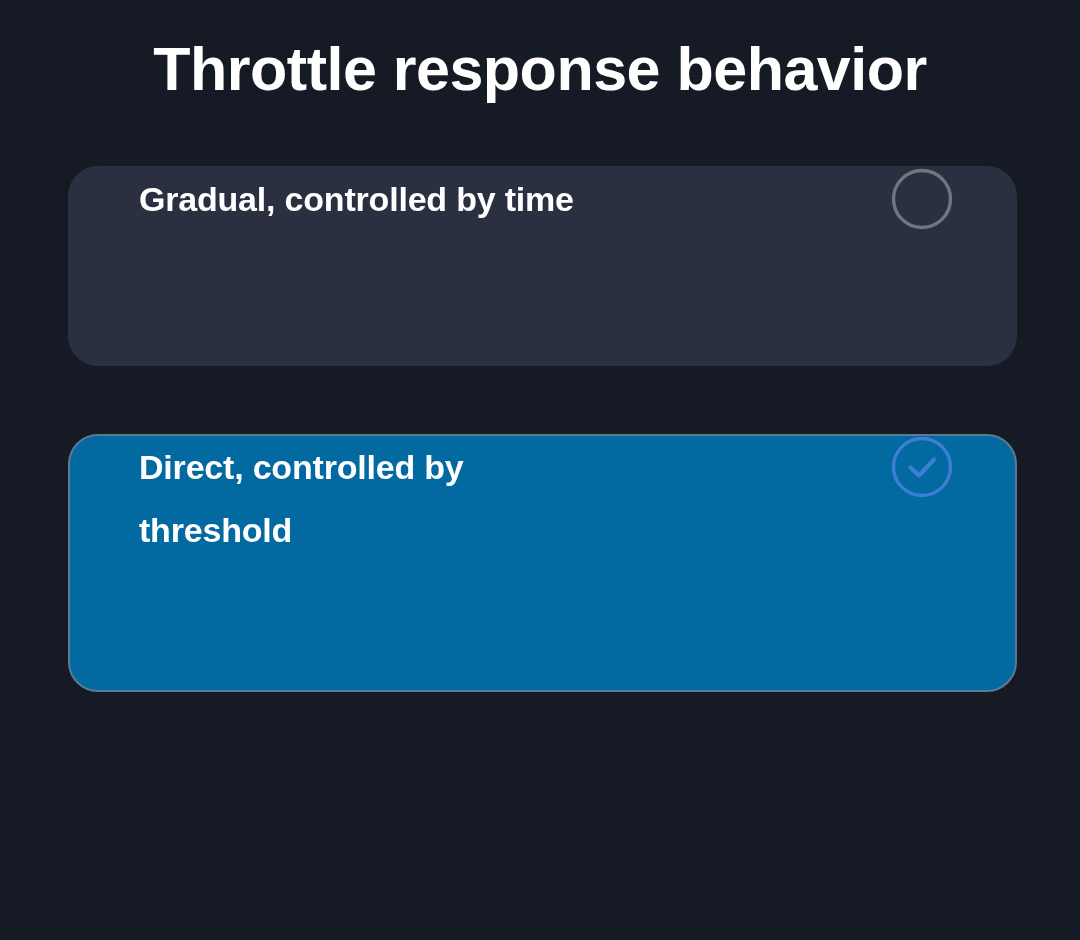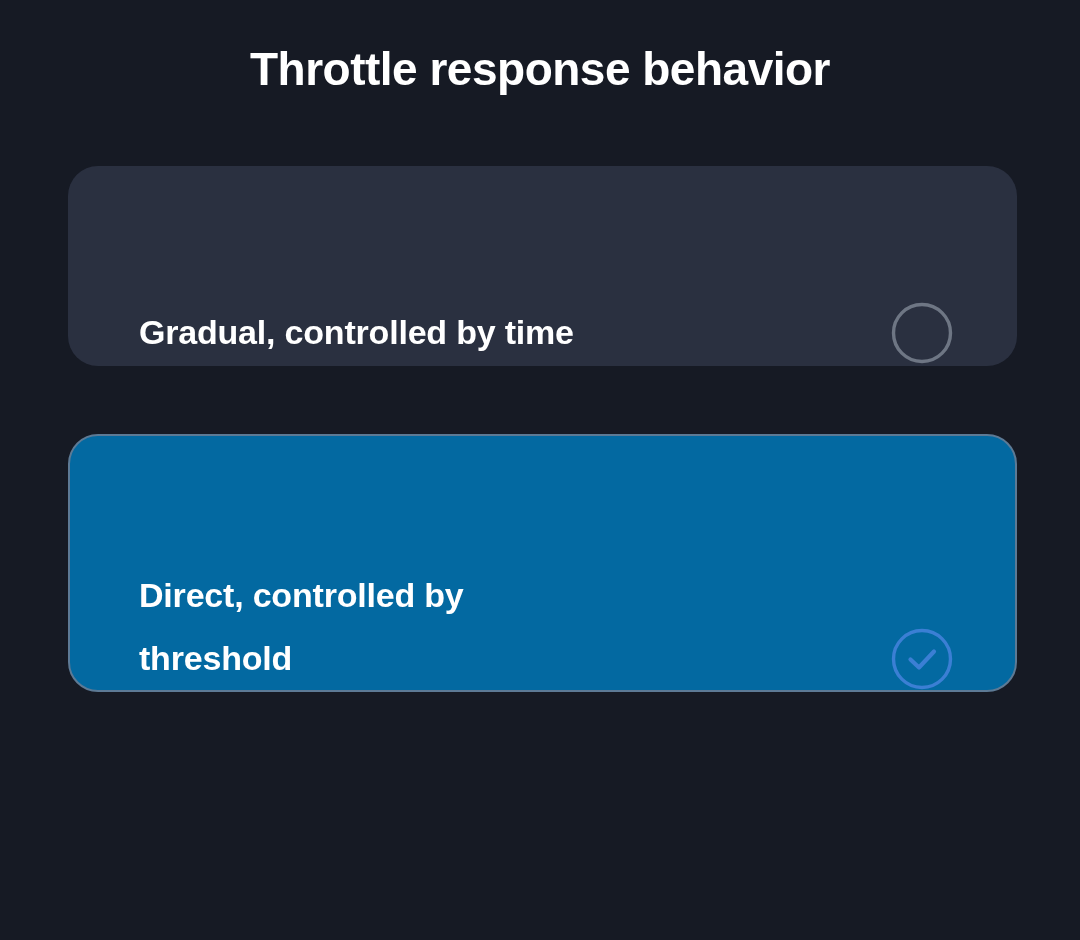--- a/index.html
+++ b/index.html
@@ -20,44 +20,44 @@
     inset: 0;
     display: flex;
     flex-direction: column;
   }
 
   
   .page-title {
     margin: 0;
     padding: 22px 95px 0 95px;
     color: #ffffff;
-    font-size: 46px;
+    font-size: 61px;
     font-weight: 700;
     line-height: 94px;
     letter-spacing: -0.5px;
     text-align: center;
   }
 
   
   .options {
     margin-top: 50px;
     padding: 0 63px 0 68px;
     display: flex;
     flex-direction: column;
     gap: 68px;
   }
 
   .option-card {
     box-sizing: border-box;
     position: relative;
     display: flex;
-    align-items: flex-end;
+    align-items: flex-start;
     justify-content: space-between;
     border-radius: 30px;
-    padding: 0 62px 0 69px;
+    padding: 0 62px 12px 69px;
     border: 2px solid transparent;
   }
 
   .option-card.unselected {
     background: #2a3040;
     min-height: 200px;
   }
 
   .option-card.selected {
     background: #0369a1;

